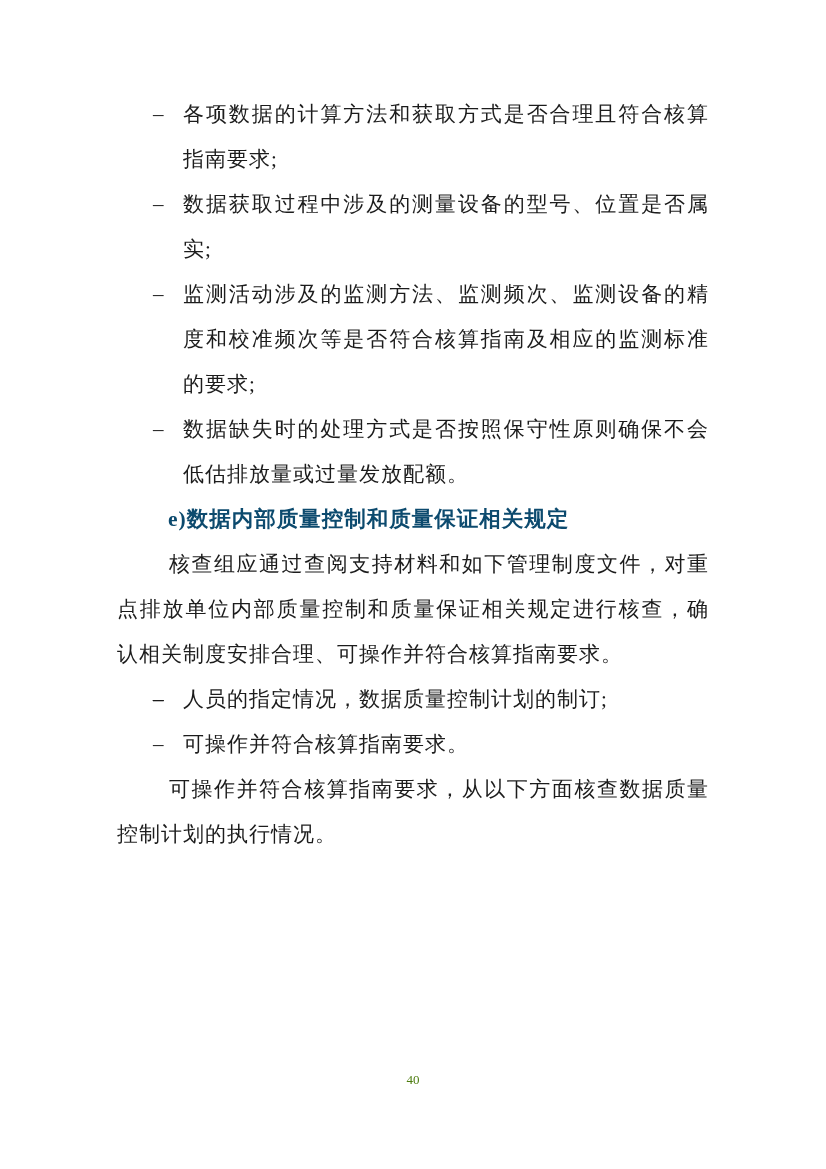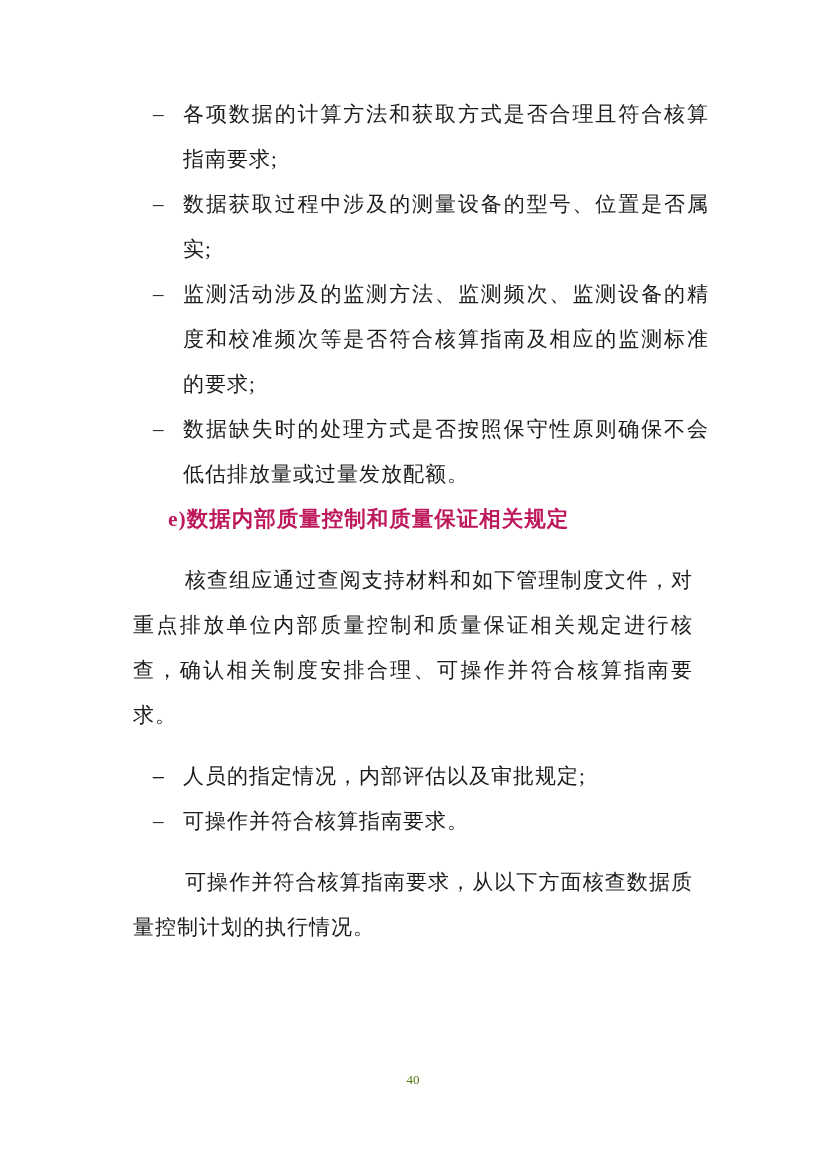--- a/index.html
+++ b/index.html
@@ -33,28 +33,28 @@
   }
   ul.dash-list li .dash {
     position: absolute;
     left: 36px;
     top: 0;
   }
   h3.sub-heading {
     margin: 0;
     font-size: 21.5px;
     font-weight: bold;
-    color: #be185d;
+    color: #0c4a6e;
     line-height: 45px;
     letter-spacing: 1px;
   }
   h3.sub-heading.lettered { padding-left: 51px; }
   h3.sub-heading.numbered { padding-left: 41px; }
   p.body-para {
-    margin: 16px;
+    margin: 0;
     text-indent: 52px;
   }
   .page-number {
     position: absolute;
     left: 0;
     right: 0;
     top: 1072px;
     text-align: center;
     font-size: 13px;
     color: #4d7c0f;
@@ -92,21 +92,21 @@
 
     <ul class="dash-list">
       <li>
         <span class="dash">–</span>
       </li>
       <li>
         <span class="dash">–</span>
       </li>
       <li>
         <span class="dash">–</span>
-        <span>人员的指定情况，内部评估以及审批规定;</span>
+        <span>人员的指定情况，数据质量控制计划的制订;</span>
       </li>
       <li>
         <span class="dash">–</span>
         <span>可操作并符合核算指南要求。</span>
       </li>
     </ul>
 
 
     <p class="body-para">可操作并符合核算指南要求，从以下方面核查数据质量控制计划的执行情况。</p>
 

